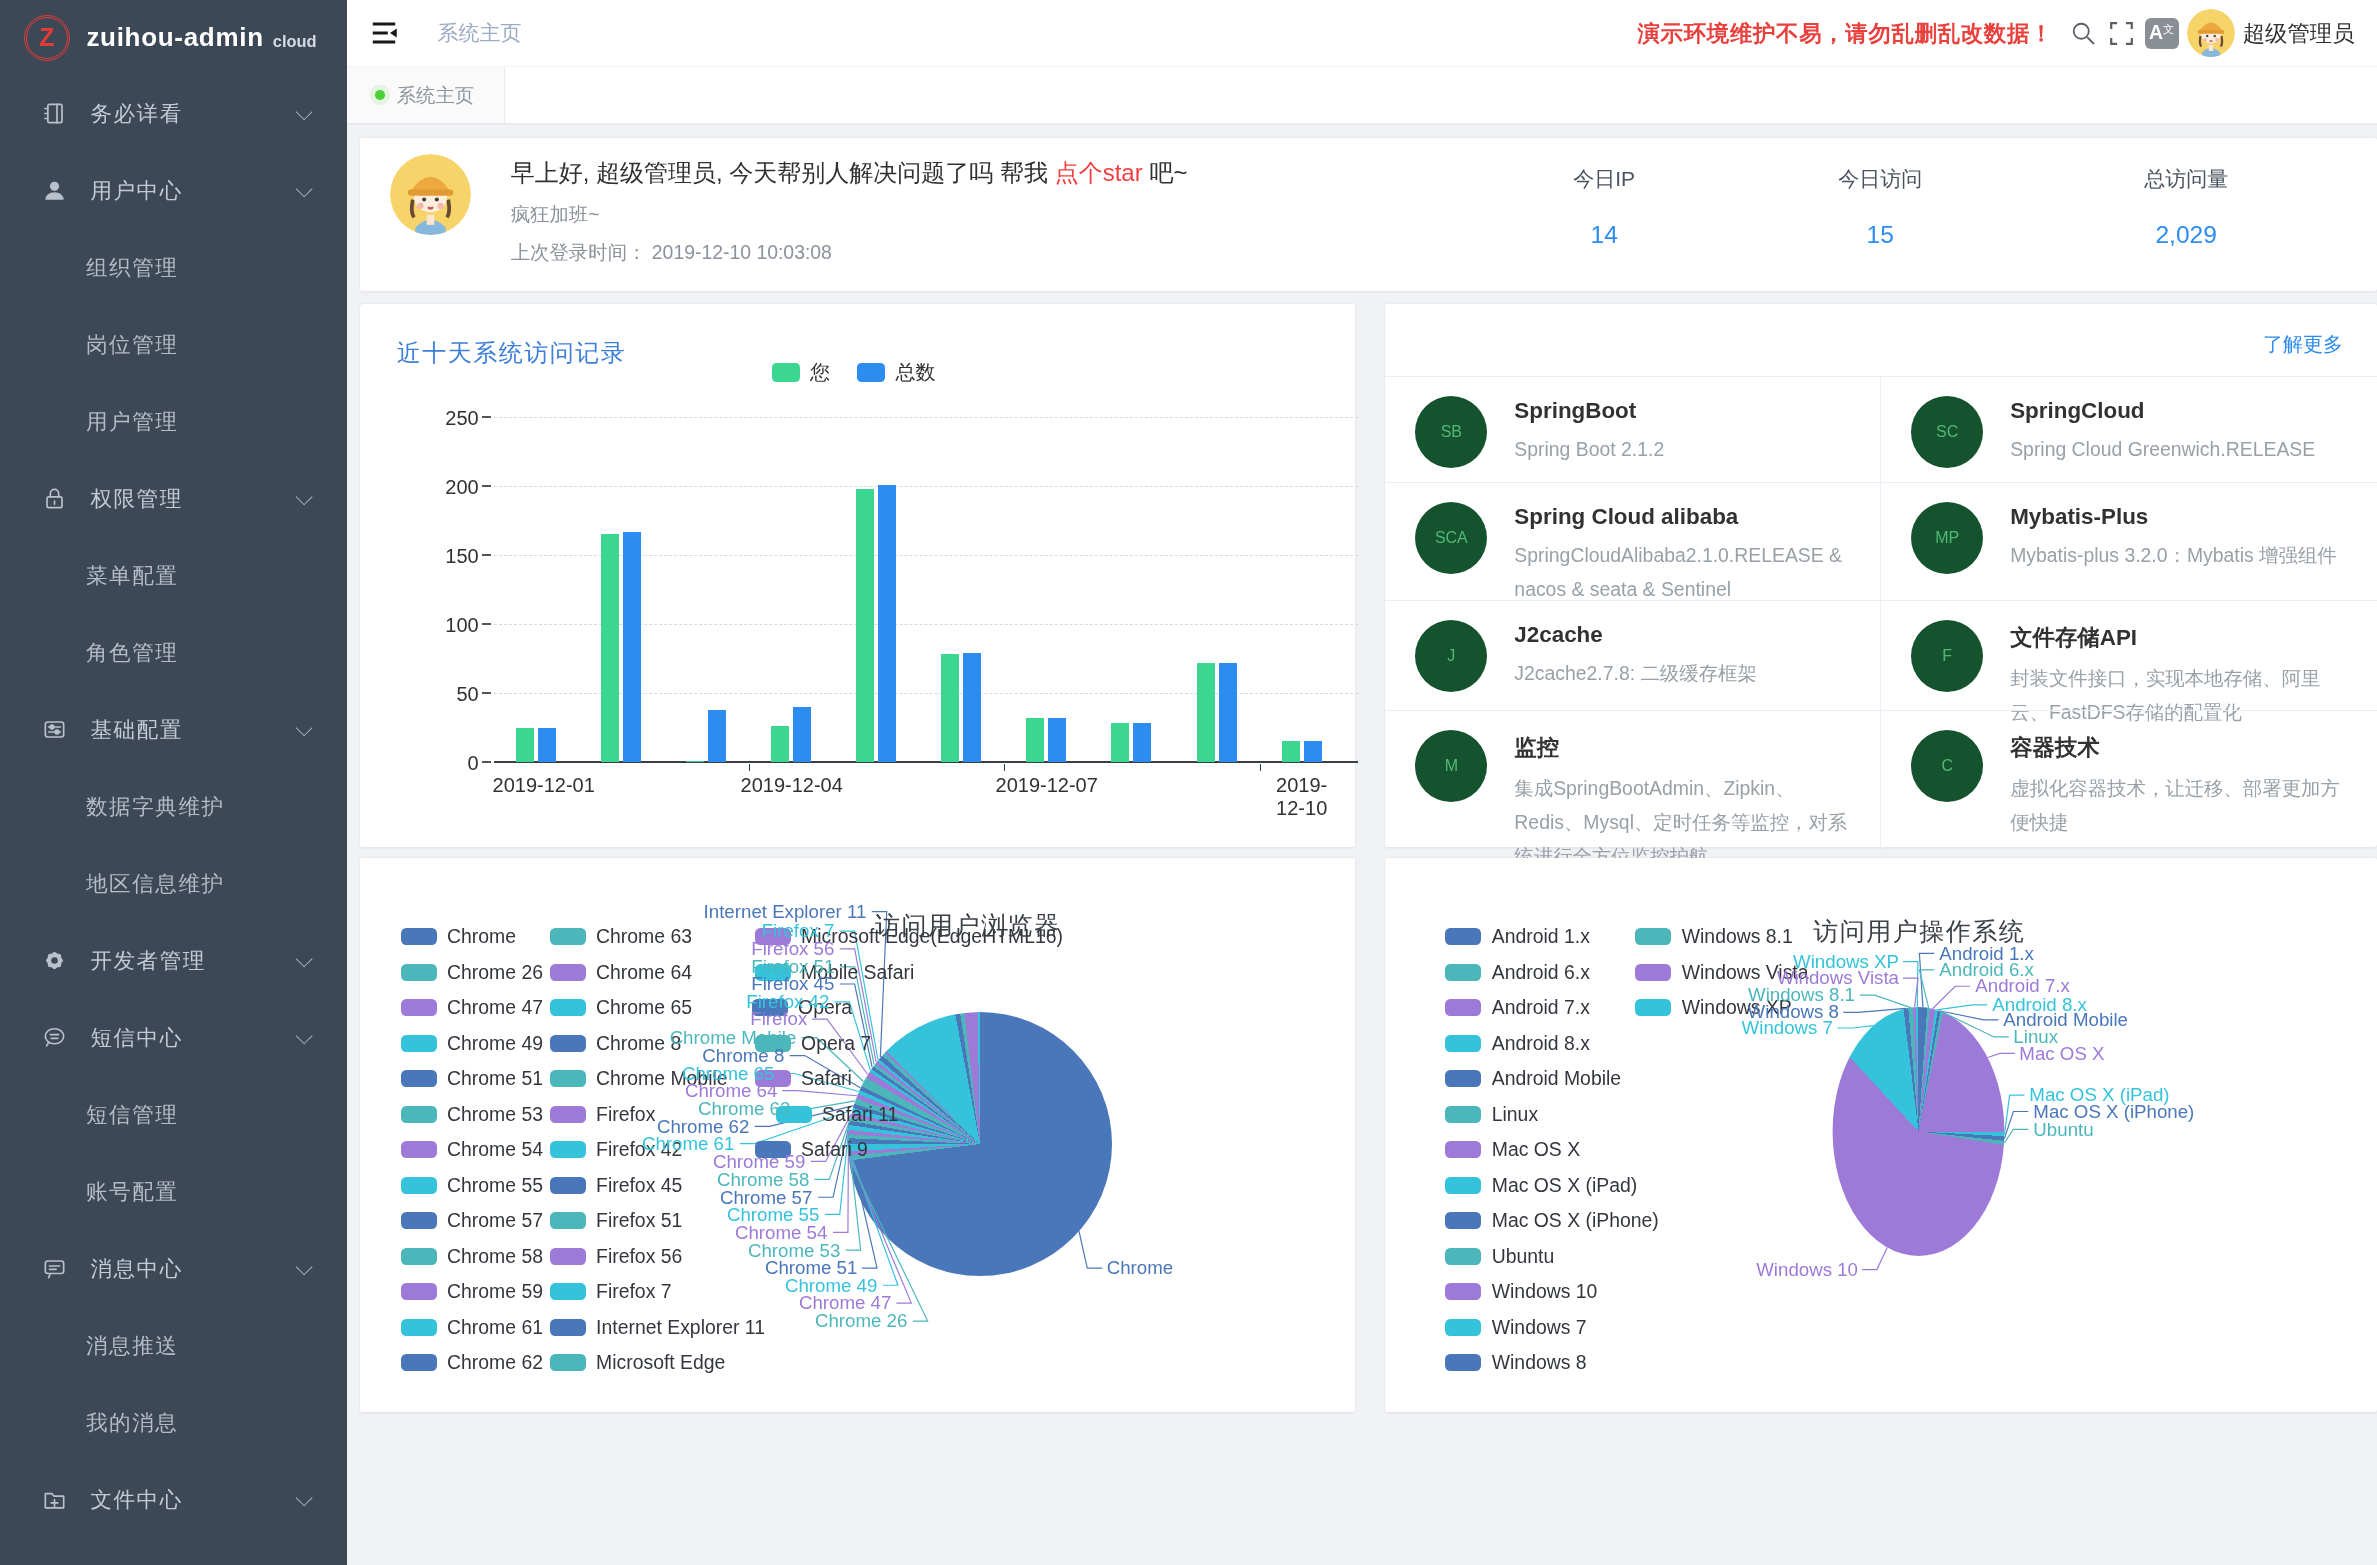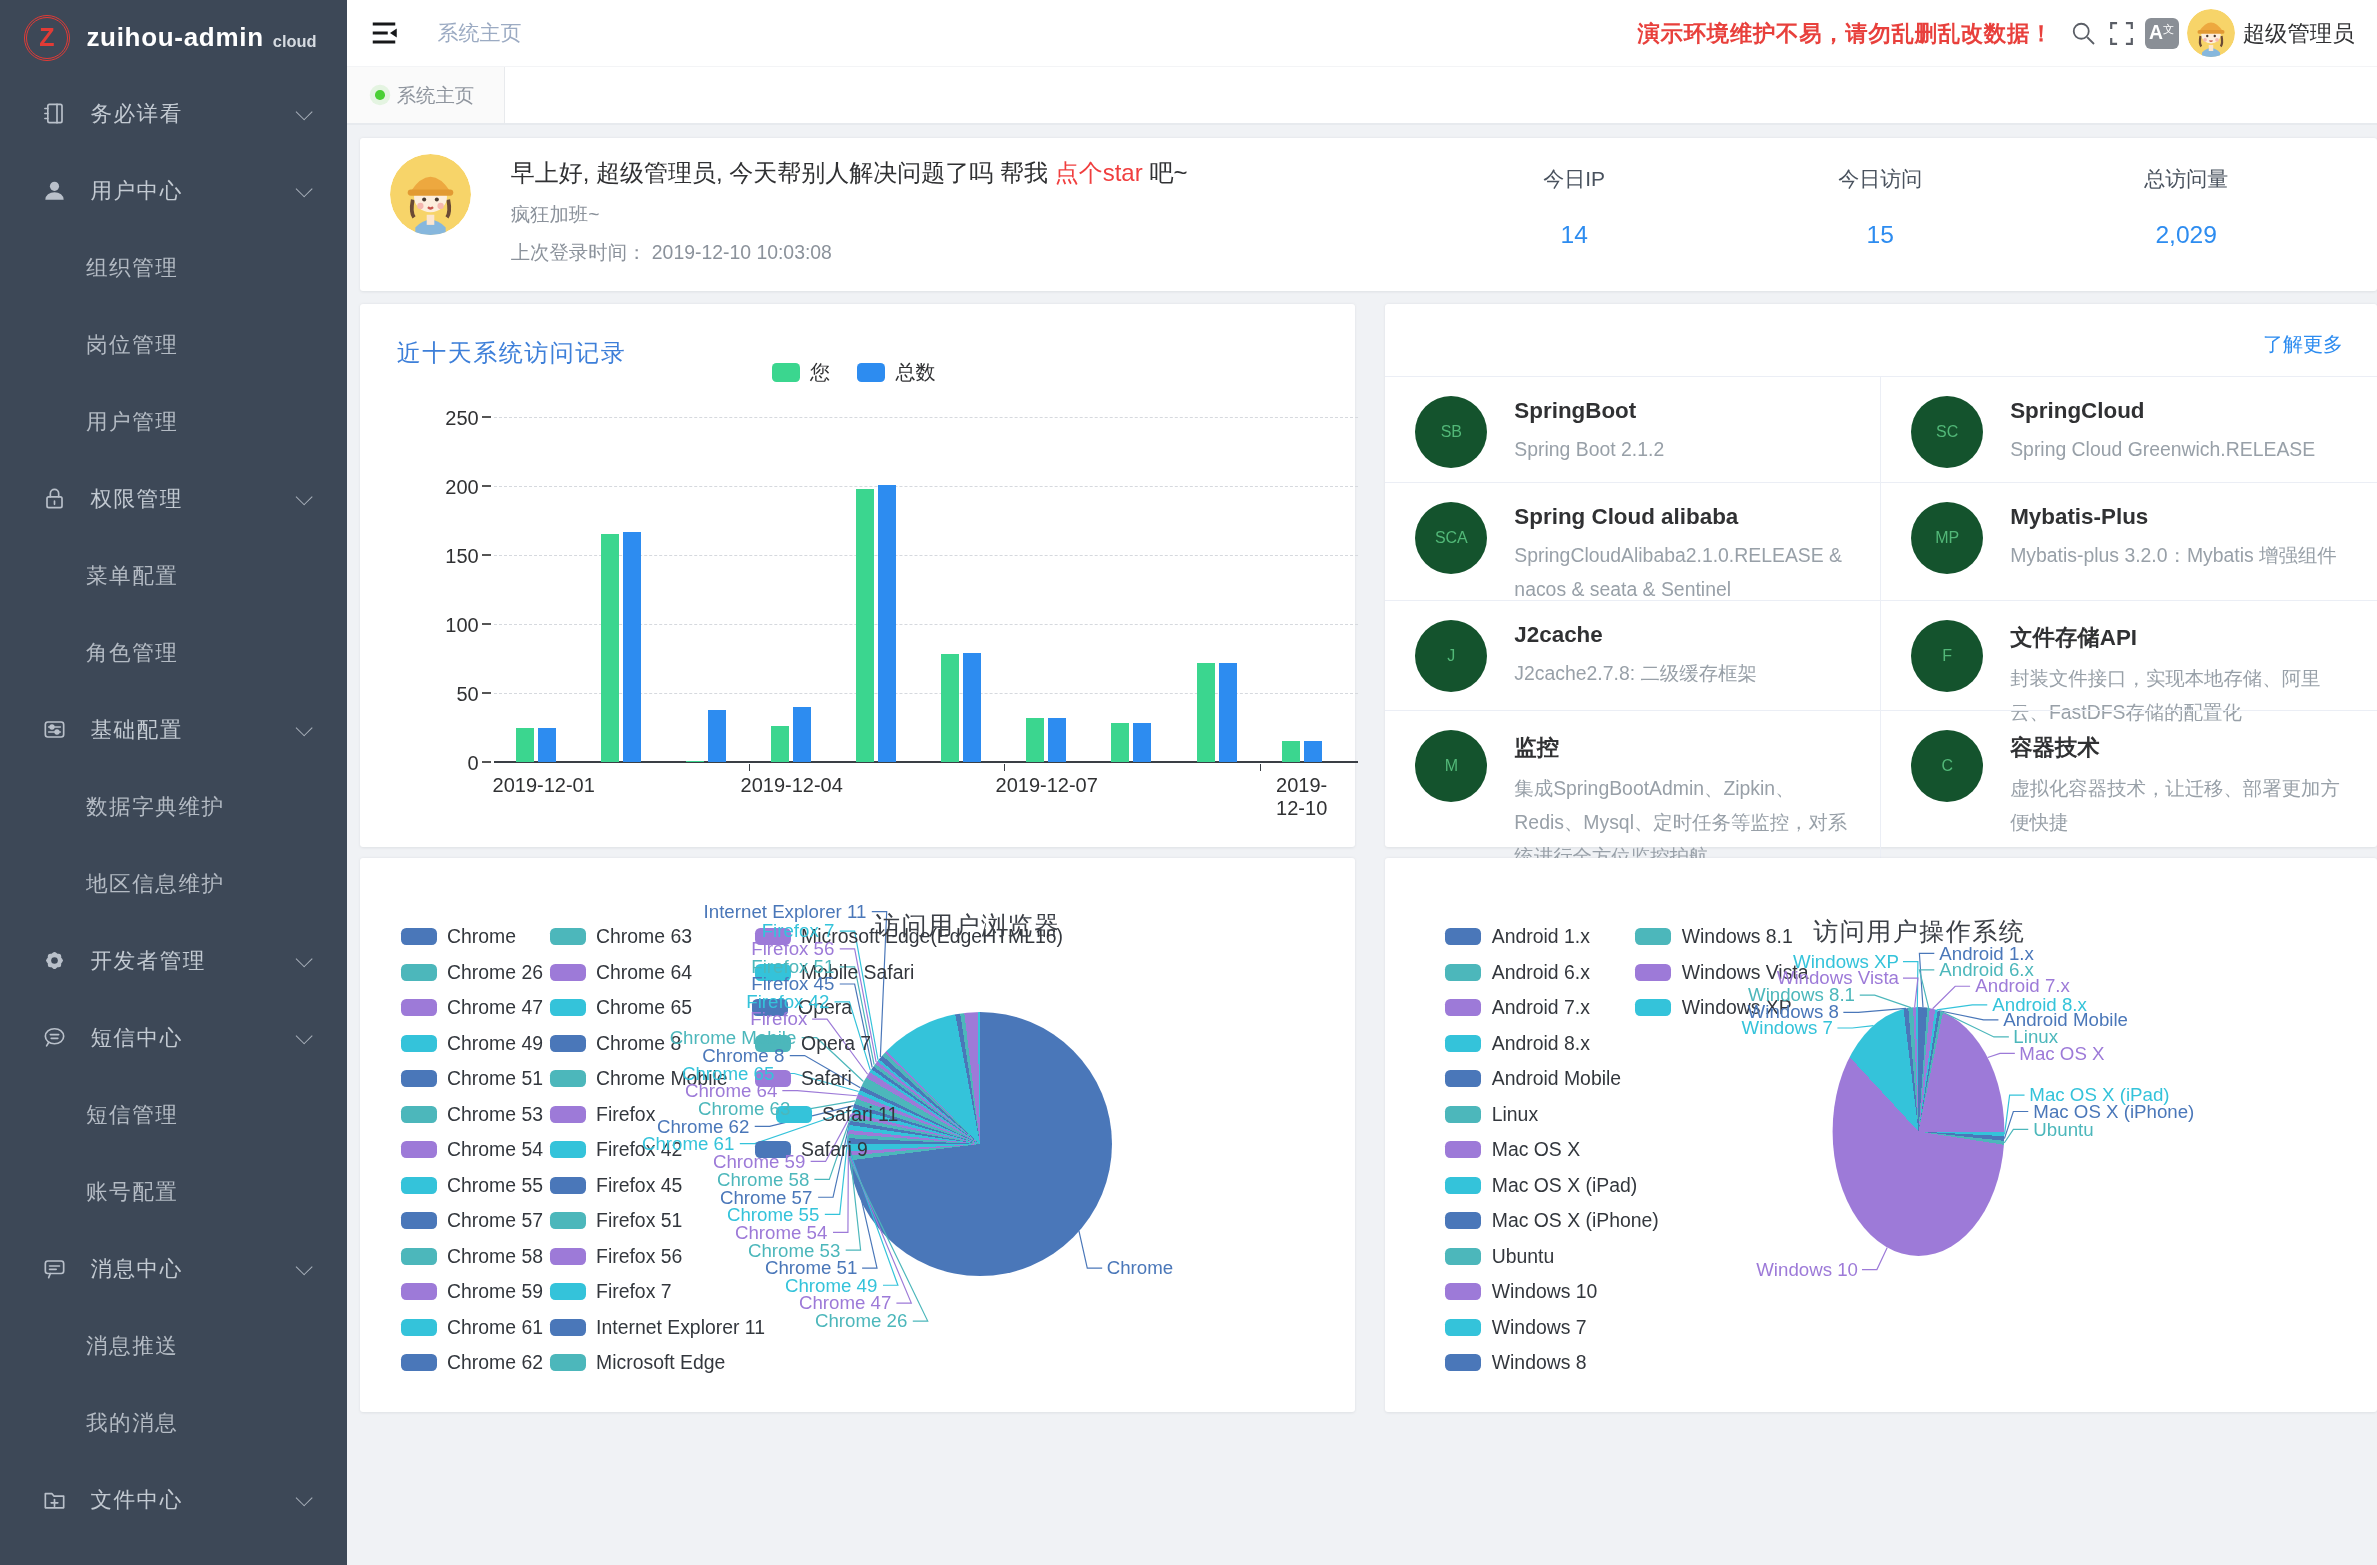--- a/index.html
+++ b/index.html
@@ -319,21 +319,21 @@
         </div>
       <div class="g-title">
         <span>早上好, 超级管理员, 今天帮别人解决问题了吗 帮我 </span><span class="star">点个star</span><span> 吧~</span>
       </div>
       <div class="g-sub">疯狂加班~</div>
       <div class="g-login">
         <span>上次登录时间：</span>
         <span>2019-12-10 10:03:08</span>
       </div>
       <div id="stats-row">
-          <div class="stat" style="left: 1095px;">
+          <div class="stat" style="left: 1125px;">
             <div class="s-label">今日IP</div>
                  <div class="s-value">14</div>
           </div>
           <div class="stat" style="left: 1401px;">
             <div class="s-label">今日访问</div>
                  <div class="s-value">15</div>
           </div>
           <div class="stat" style="left: 1707px;">
             <div class="s-label">总访问量</div>
                  <div class="s-value">2,029</div>

